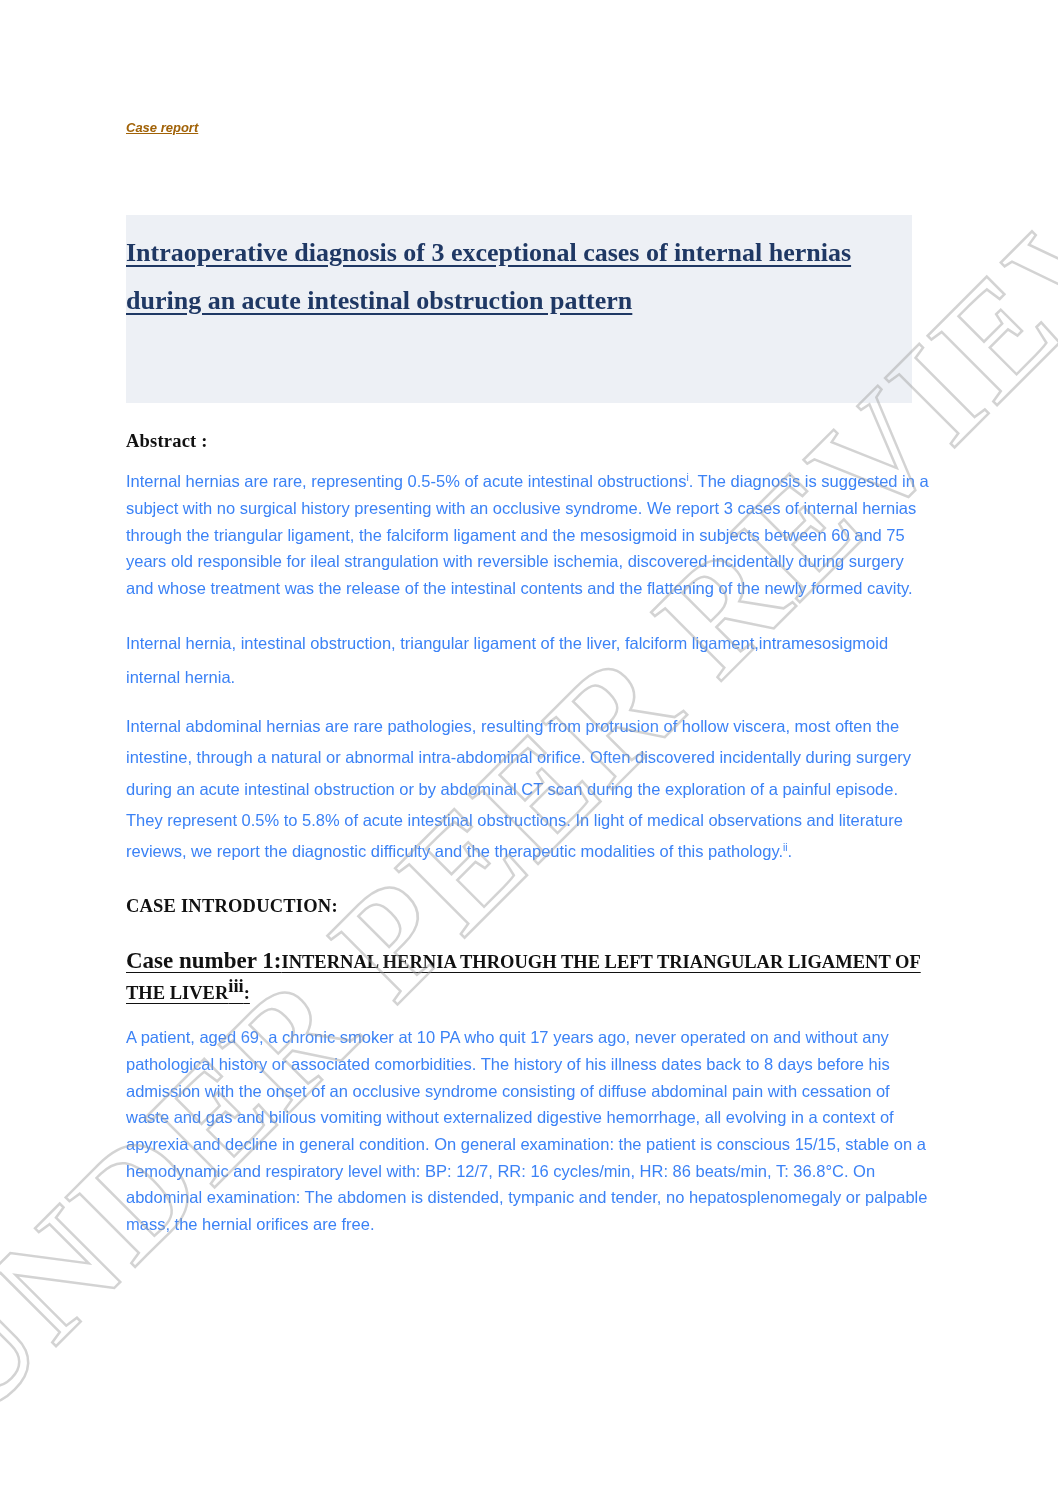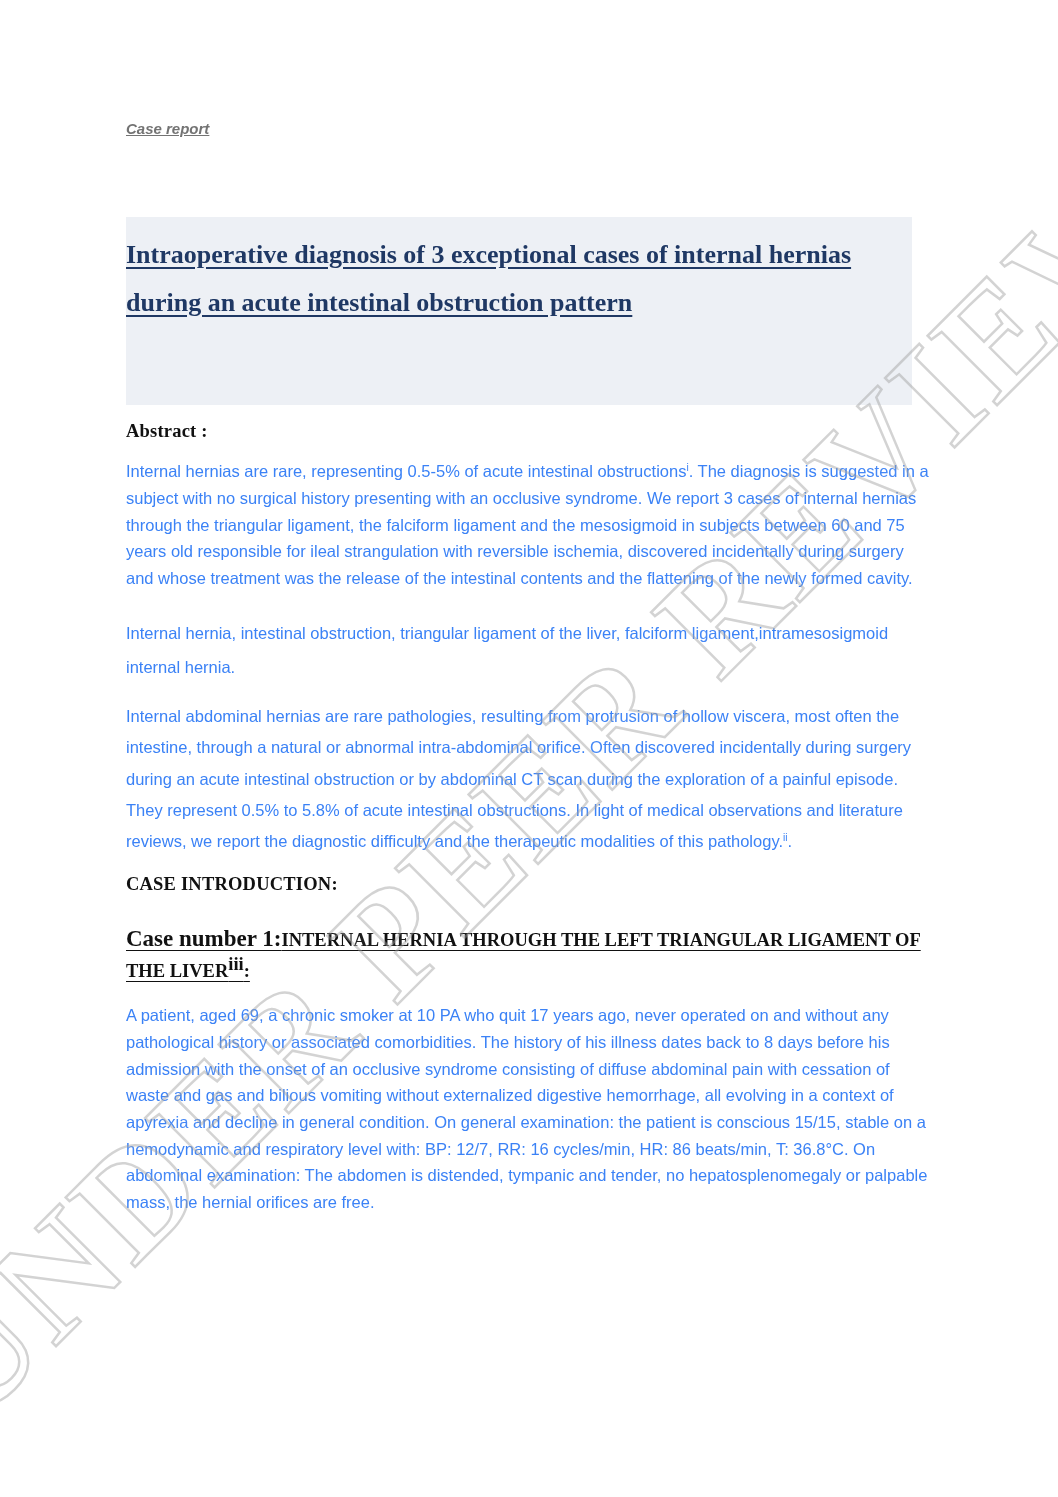--- a/index.html
+++ b/index.html
@@ -13,43 +13,43 @@
     font-family:"Liberation Sans", sans-serif;
     color:#262626;
   }
   .content {
     position:relative;
     z-index:1;
     padding:120px 128px 0 126px;
   }
   .kicker {
     font-family:"Liberation Sans", sans-serif;
-    font-size:15px;
+    font-size:13px;
     font-weight:bold;
     font-style:italic;
     text-decoration:underline;
-    color:#737373;
+    color:#a16207;
   }
   .title-block {
     margin-top:80px;
     background:#edf0f5;
     padding:14px 18px 78px 0;
     width:786px;
   }
   .doc-title {
     font-family:"Liberation Serif", serif;
     font-size:26px;
     font-weight:bold;
     line-height:1.85;
     color:#1f3864;
     text-decoration:underline;
     text-underline-offset:4px;
   }
   h2.sec {
-    margin-top:16px;
+    margin-top:28px;
     font-family:"Liberation Serif", serif;
     font-size:18.5px;
     font-weight:bold;
     color:#111111;
     letter-spacing:0.2px;
   }
   p.body {
     margin-top:16px;
     font-size:16.5px;
     line-height:1.62;

